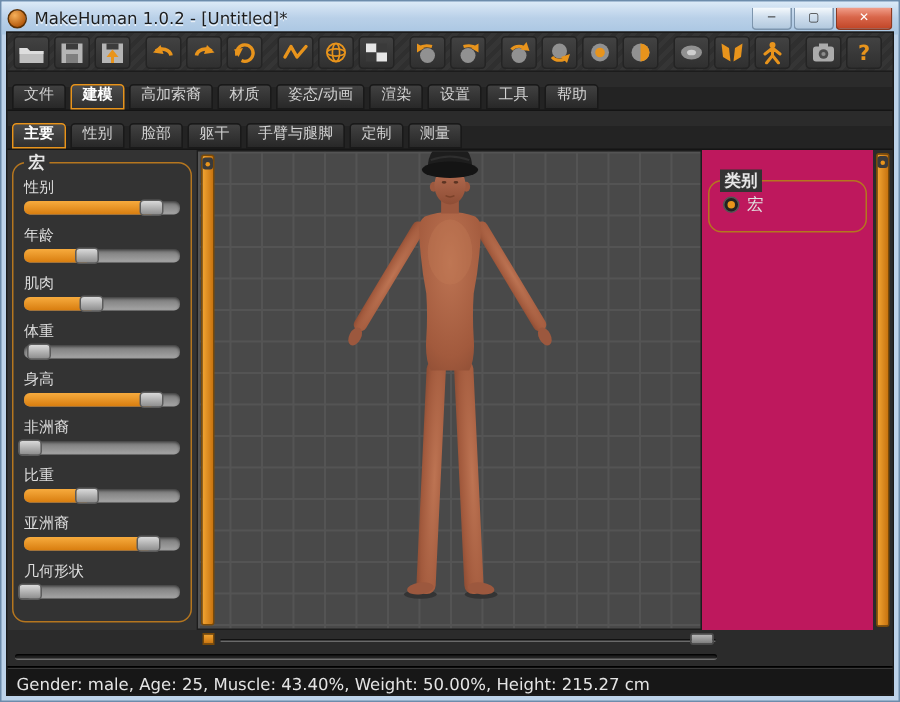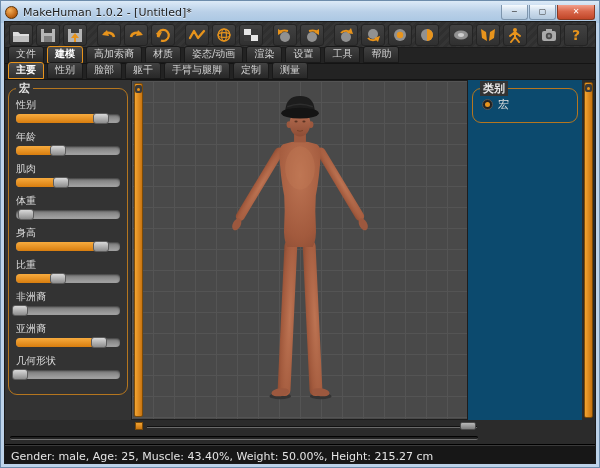--- a/index.html
+++ b/index.html
@@ -33,21 +33,21 @@
              background:repeating-linear-gradient(135deg,#353535 0 3px,#2f2f2f 3px 6px);
              border-bottom:1px solid #1c1c1c; flex:0 0 auto; }
   .tbtn { width:24px; height:22px; background:linear-gradient(#424242,#303030);
           border:1px solid #242424; border-radius:3px; display:flex;
           align-items:center; justify-content:center; flex:0 0 auto; }
   .tbtn svg { display:block; }
   .tgap { margin-left:7px; }
 
   
   .tabrow { height:16px; display:flex; align-items:flex-end; padding:0 3px; gap:3px;
-            background:#232323; border-bottom:1px solid #141414; flex:0 0 auto; }
+            background:#232323; border-bottom:1px solid #141414; flex:0 0 auto;margin-top:10px; }
   .tab { font-size:10px; color:#d2d2d2; padding:1px 7px 2px;
          background:linear-gradient(#414141,#282828); border:1px solid #191919;
          border-radius:3px 3px 0 0; white-space:nowrap; line-height:12px; }
   .tab.sel { border:1px solid #e8941c; background:linear-gradient(#4c4c4c,#303030); color:#fff;font-weight:bold; }
 
   
   .content { flex:1; display:flex; min-height:0; }
 
   .panel-left { width:126px; background:#333; padding:8px 3px 3px; flex:0 0 auto; }
   .groupbox { position:relative; border:1px solid #b5761f; border-radius:9px;
@@ -68,21 +68,21 @@
               background-image:linear-gradient(#545454 1px,transparent 1px),
                                linear-gradient(90deg,#545454 1px,transparent 1px);
               background-size:21px 21px; border:1px solid #1d1d1d; }
   .vscroll { position:absolute; top:2px; bottom:2px; width:9px; border-radius:2px;
              background:linear-gradient(90deg,#f2a432,#c87410); border:1px solid #7a4a08; }
   .vscroll .vhandle { width:7px; height:8px; margin:1px auto 0; background:#3a3a3a;
              border-radius:2px; display:flex; align-items:center; justify-content:center; }
   .vscroll .vhandle::after { content:""; width:3px; height:3px; border-radius:50%; background:#e8941c; }
   .vs-left { left:2px; }
 
-  .panel-right { width:114px; background:#0c4a6e; padding:8px 4px 3px; flex:0 0 auto; }
+  .panel-right { width:114px; background:#be185d; padding:20px 4px 3px; flex:0 0 auto; }
   .radio-row { display:flex; align-items:center; gap:5px; padding:2px 2px; }
   .radio { width:11px; height:11px; border-radius:50%; background:#222;
            border:1px solid #555; display:flex; align-items:center; justify-content:center; }
   .radio::after { content:""; width:5px; height:5px; border-radius:50%; background:#e8941c; }
   .radio-label { font-size:11px; color:#e0e0e0; }
 
   .scrollcol { width:13px; background:#2b2b2b; position:relative; flex:0 0 auto; }
 
   
   .zoomstrip { height:12px; position:relative; flex:0 0 auto; background:#2b2b2b; }
@@ -316,31 +316,31 @@
                 </div>
               </div>
               <div class="sl">
                 <div class="sl-label">身高</div>
                 <div class="sl-track">
                   <div class="sl-fill" style="width:82%"></div>
                   <div class="sl-handle" style="left:calc(82% - 8px)"></div>
                 </div>
               </div>
               <div class="sl">
+                <div class="sl-label">非洲裔</div>
+                <div class="sl-track">
+                  <div class="sl-fill" style="width:0%"></div>
+                  <div class="sl-handle" style="left:calc(4% - 8px)"></div>
+                </div>
+              </div>
+              <div class="sl">
                 <div class="sl-label">比重</div>
                 <div class="sl-track">
                   <div class="sl-fill" style="width:40%"></div>
                   <div class="sl-handle" style="left:calc(40% - 8px)"></div>
-                </div>
-              </div>
-              <div class="sl">
-                <div class="sl-label">非洲裔</div>
-                <div class="sl-track">
-                  <div class="sl-fill" style="width:0%"></div>
-                  <div class="sl-handle" style="left:calc(4% - 8px)"></div>
                 </div>
               </div>
               <div class="sl">
                 <div class="sl-label">亚洲裔</div>
                 <div class="sl-track">
                   <div class="sl-fill" style="width:80%"></div>
                   <div class="sl-handle" style="left:calc(80% - 8px)"></div>
                 </div>
               </div>
               <div class="sl">

